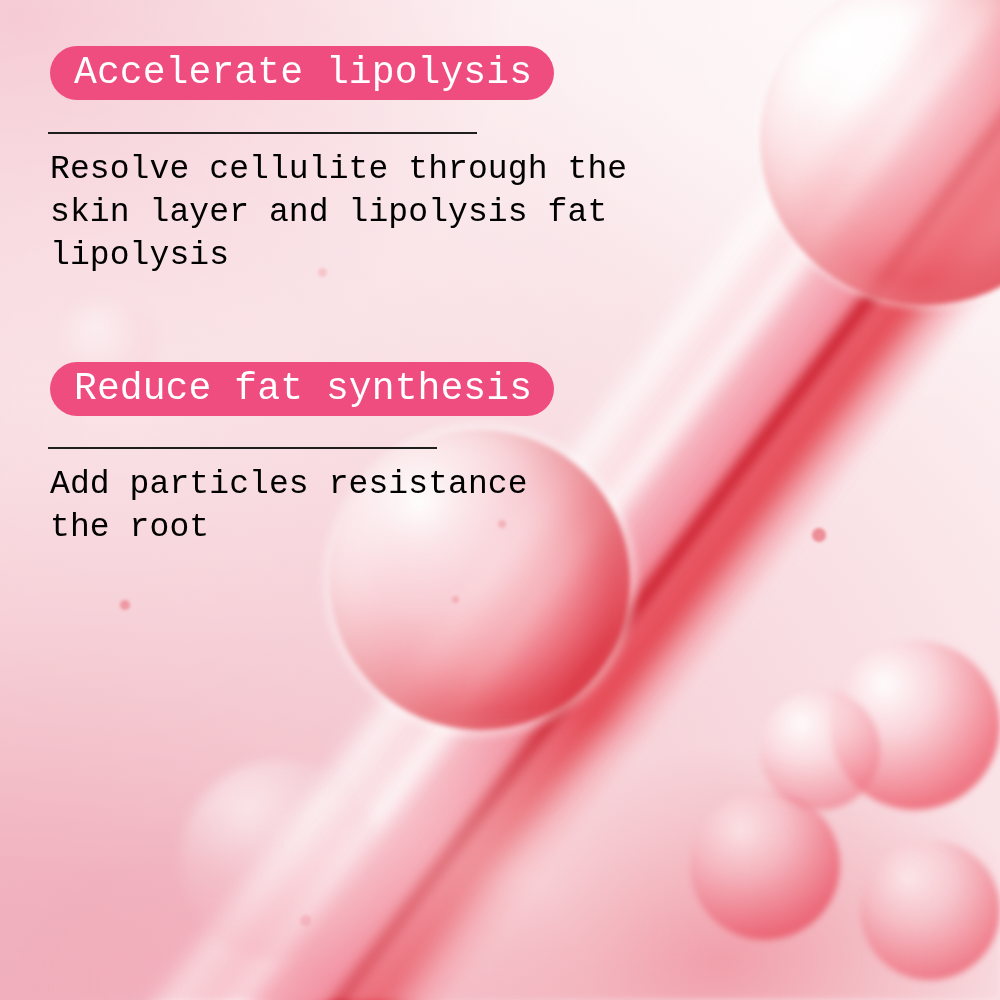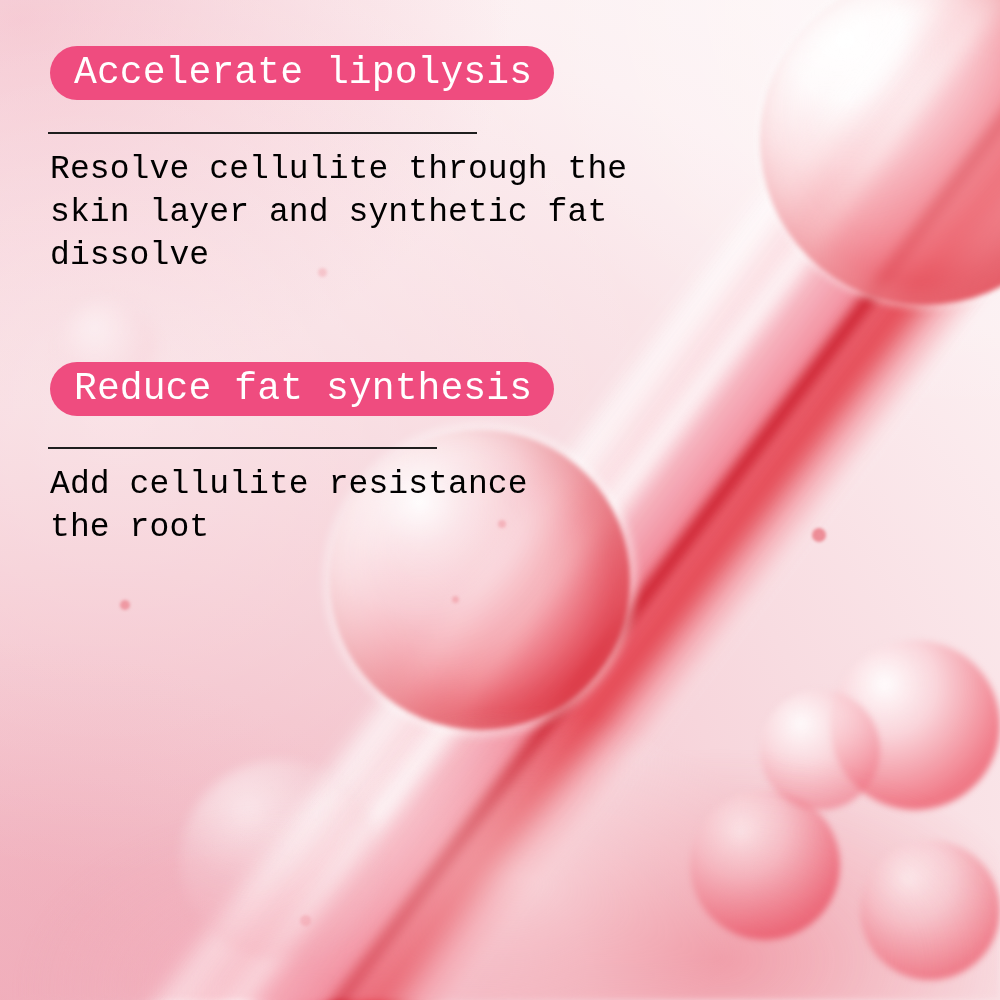--- a/index.html
+++ b/index.html
@@ -200,28 +200,28 @@
   <div class="bg-layer bg-swirl"></div>
   <div class="bg-layer bg-haze"></div>
 
   <div class="content">
 
     <section class="block block-1">
       <span class="pill">Accelerate lipolysis</span>
       <div class="divider divider-1"></div>
       <p class="body-text">
         <span class="ln">Resolve cellulite through the</span>
-        <span class="ln">skin layer and synthetic fat</span>
-        <span class="ln">dissolve</span>
+        <span class="ln">skin layer and lipolysis fat</span>
+        <span class="ln">lipolysis</span>
       </p>
     </section>
 
     <section class="block block-2">
       <span class="pill">Reduce fat synthesis</span>
       <div class="divider divider-2"></div>
       <p class="body-text">
-        <span class="ln">Add cellulite resistance</span>
+        <span class="ln">Add particles resistance</span>
         <span class="ln">the root</span>
       </p>
     </section>
 
   </div>
 </div>
 
 </body></html>

